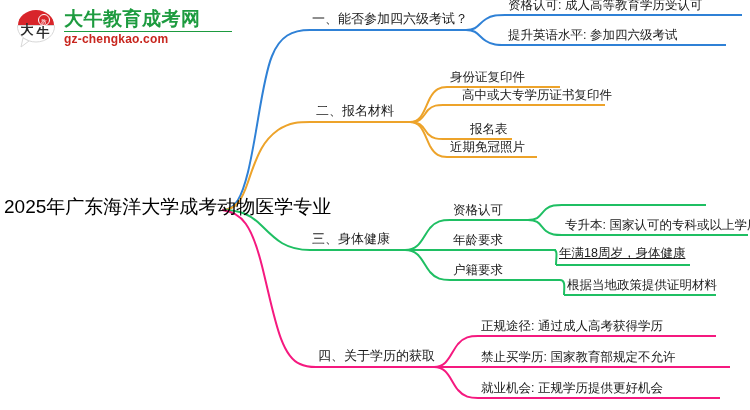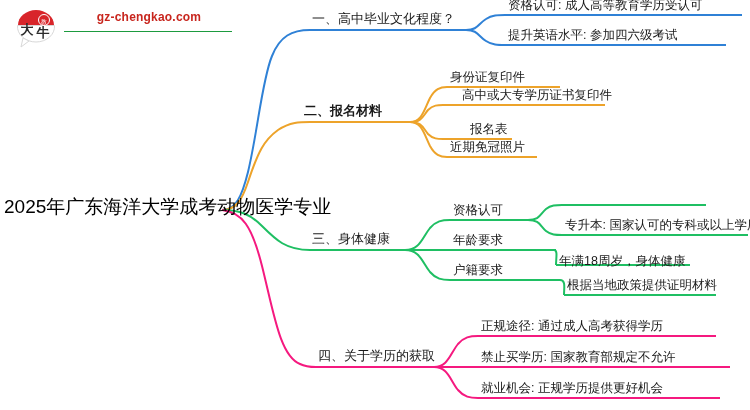--- a/index.html
+++ b/index.html
@@ -49,21 +49,20 @@
   }
   .logo-en {
     display: block;
     font-size: 12px;
     font-weight: bold;
     color: #c8261e;
     letter-spacing: 0.2px;
     line-height: 15px;
     margin-top: 2px;
     white-space: nowrap;
-    text-align: center;
   }
   .logo-rule {
     position: absolute;
     left: 0;
     top: 23px;
     width: 168px;
     height: 1px;
     background: #1d9b3f;
   }
 
@@ -102,20 +101,21 @@
         <path d="M4 17 A18 15 0 0 1 40 17 Z" fill="#d8252a"></path>
         <path d="M3.5 17.5 A18.5 15.5 0 0 0 22 34 A18.5 15.5 0 0 0 40.5 17.5 Z" fill="#ffffff" stroke="#d8d8d8" stroke-width="1"></path>
         <path d="M9 30 L7 39 L15 33 Z" fill="#ffffff" stroke="#d8d8d8" stroke-width="1"></path>
         <text x="13" y="26" font-family="'Liberation Sans', sans-serif" font-size="13" font-weight="bold" fill="#2b2b2b" text-anchor="middle">大</text>
         <text x="29" y="29" font-family="'Liberation Sans', sans-serif" font-size="13" font-weight="bold" fill="#2b2b2b" text-anchor="middle">牛</text>
         <circle cx="30" cy="12" r="5.5" fill="#d8252a" stroke="#ffffff" stroke-width="1"></circle>
         <text x="30" y="15.5" font-family="'Liberation Sans', sans-serif" font-size="6" fill="#ffffff" text-anchor="middle">教</text>
       </svg>
     </div>
     <div id="logo-text-wrap">
+      <span class="logo-cn">大牛教育成考网</span>
       <div class="logo-rule"></div>
       <span class="logo-en">gz-chengkao.com</span>
     </div>
   </div>
 
   <svg id="map" viewBox="0 0 750 410" xmlns="http://www.w3.org/2000/svg">
 
     <g>
 
       <path d="M222,210 C236,210 242,196 248,172 C258,130 262,80 272,56 C280,36 292,30 310,30" fill="none" stroke="#2f81d6" stroke-width="2"></path>
@@ -177,37 +177,37 @@
       <path d="M434,367 C448,367 450,380 458,390 C464,397 470,398 478,398" fill="none" stroke="#f5197f" stroke-width="2"></path>
 
       <path d="M478,336 L716,336" fill="none" stroke="#f5197f" stroke-width="2"></path>
       <path d="M478,367 L730,367" fill="none" stroke="#f5197f" stroke-width="2"></path>
       <path d="M478,398 L720,398" fill="none" stroke="#f5197f" stroke-width="2"></path>
     </g>
   </svg>
 
   <div class="node-label node-root" style="left:4px; top:199px;">2025年广东海洋大学成考动物医学专业</div>
 
-  <div class="node-label node-l1" style="left:312px; top:11px;">一、高中毕业文化程度？</div>
+  <div class="node-label node-l1" style="left:312px; top:11px;">一、能否参加四六级考试？</div>
   <div class="node-label node-l2" style="left:508px; top:-3px;">资格认可: 成人高等教育学历受认可</div>
   <div class="node-label node-l2" style="left:508px; top:27px;">提升英语水平: 参加四六级考试</div>
 
-  <div class="node-label node-l1" style="left:304px; top:103px;font-weight:bold;">二、报名材料</div>
+  <div class="node-label node-l1" style="left:316px; top:103px;">二、报名材料</div>
   <div class="node-label node-l2" style="left:450px; top:69px;">身份证复印件</div>
   <div class="node-label node-l2" style="left:446px; top:87px;margin-left:16px;">高中或大专学历证书复印件</div>
   <div class="node-label node-l2" style="left:446px; top:121px;margin-left:24px;">报名表</div>
   <div class="node-label node-l2" style="left:450px; top:139px;">近期免冠照片</div>
 
   <div class="node-label node-l1" style="left:312px; top:231px;">三、身体健康</div>
 
   <div class="node-label node-l2" style="left:453px; top:202px;">资格认可</div>
   <div class="node-label node-l3" style="left:565px; top:217px;">专升本: 国家认可的专科或以上学历</div>
 
   <div class="node-label node-l2" style="left:453px; top:232px;">年龄要求</div>
-  <div class="node-label node-l3" style="left:559px; top:253px;">年满18周岁，身体健康</div>
+  <div class="node-label node-l3" style="left:559px; top:245px;text-decoration:underline;">年满18周岁，身体健康</div>
 
   <div class="node-label node-l2" style="left:453px; top:262px;">户籍要求</div>
   <div class="node-label node-l3" style="left:567px; top:277px;">根据当地政策提供证明材料</div>
 
   <div class="node-label node-l1" style="left:318px; top:348px;">四、关于学历的获取</div>
   <div class="node-label node-l2" style="left:481px; top:318px;">正规途径: 通过成人高考获得学历</div>
   <div class="node-label node-l2" style="left:481px; top:349px;">禁止买学历: 国家教育部规定不允许</div>
   <div class="node-label node-l2" style="left:481px; top:380px;">就业机会: 正规学历提供更好机会</div>
 
 </div>

